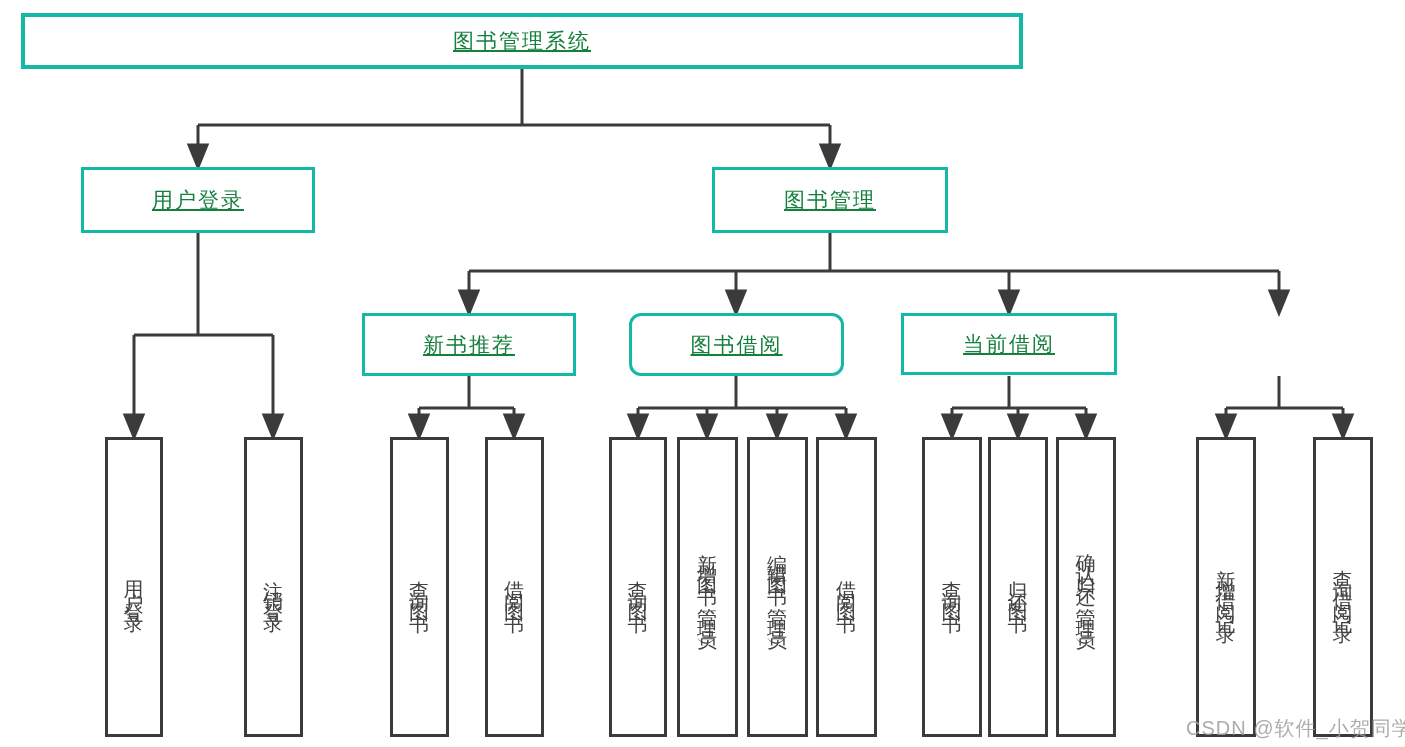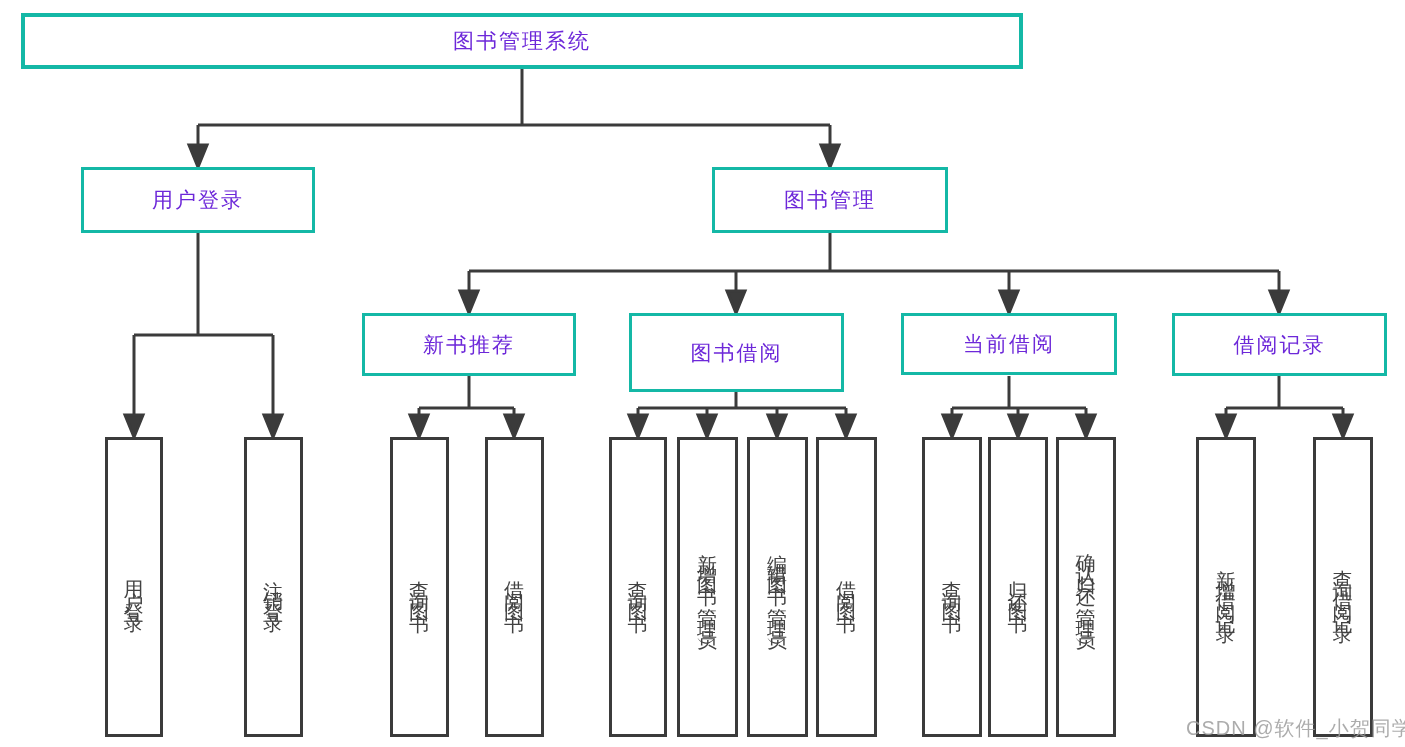--- a/index.html
+++ b/index.html
@@ -19,22 +19,23 @@
   .hbox {
     position: absolute;
     box-sizing: border-box;
     background: #ffffff;
     border: 3px solid #14b8a6;
     display: flex;
     align-items: center;
     justify-content: center;
     font-size: 21px;
     letter-spacing: 2px;
-    color: #6d28d9;
+    color: #15803d;
     z-index: 1;
+    text-decoration: underline;
   }
   .root-box { border-width: 4px; }
   .vbox {
     position: absolute;
     box-sizing: border-box;
     background: #ffffff;
     border: 3px solid #3b3b3b;
     display: flex;
     align-items: center;
     justify-content: center;
@@ -150,29 +151,26 @@
   <div class="hbox" style="left:81px; top:167px; width:234px; height:66px;">
     <span>用户登录</span>
   </div>
   <div class="hbox" style="left:712px; top:167px; width:236px; height:66px;">
     <span>图书管理</span>
   </div>
 
   <div class="hbox" style="left:362px; top:313px; width:214px; height:63px;">
     <span>新书推荐</span>
   </div>
-  <div class="hbox" style="left:629px; top:313px; width:215px; height:79px;">
+  <div class="hbox" style="left:629px; top:313px; width:215px; height:63px;border-radius:12px;">
     <span>图书借阅</span>
   </div>
   <div class="hbox" style="left:901px; top:313px; width:216px; height:62px;">
     <span>当前借阅</span>
   </div>
-  <div class="hbox" style="left:1172px; top:313px; width:215px; height:63px;">
-    <span>借阅记录</span>
-  </div>
 
   <div class="vbox" style="left:105px; top:437px; width:58px; height:300px;">
     <span class="vtext">用户登录</span>
   </div>
   <div class="vbox" style="left:244px; top:437px; width:59px; height:300px;">
     <span class="vtext">注销登录</span>
   </div>
 
   <div class="vbox" style="left:390px; top:437px; width:59px; height:300px;">
     <span class="vtext">查询图书</span>

